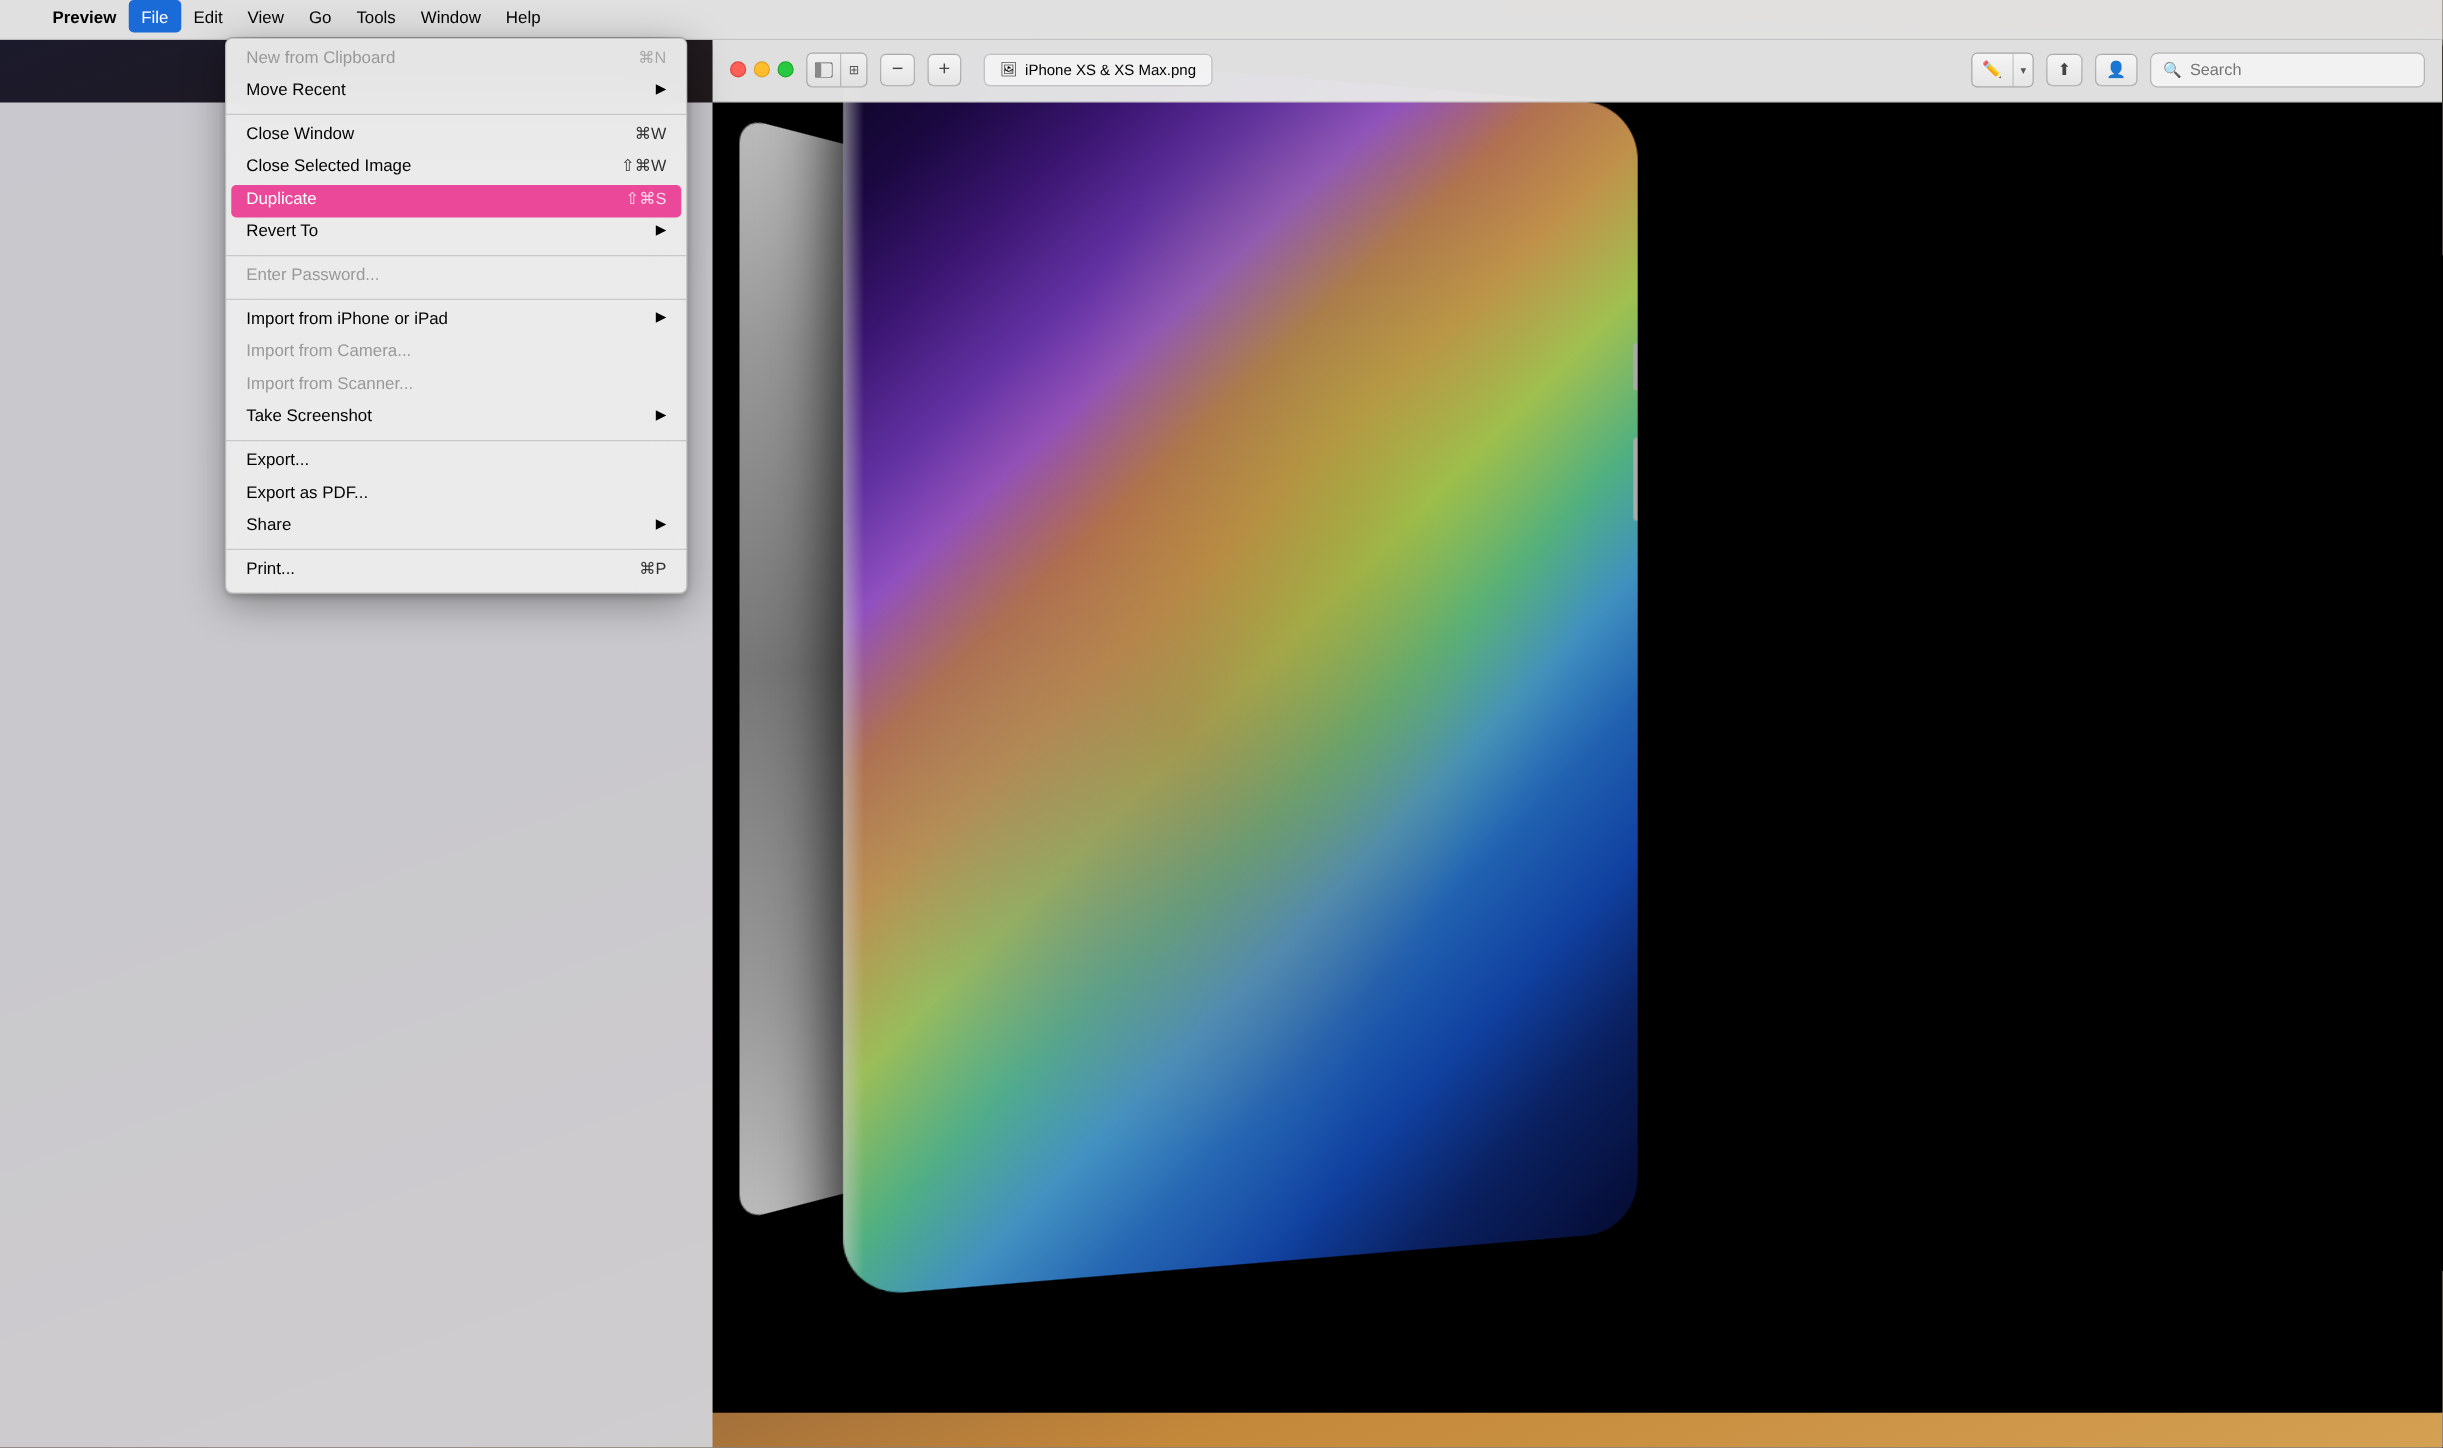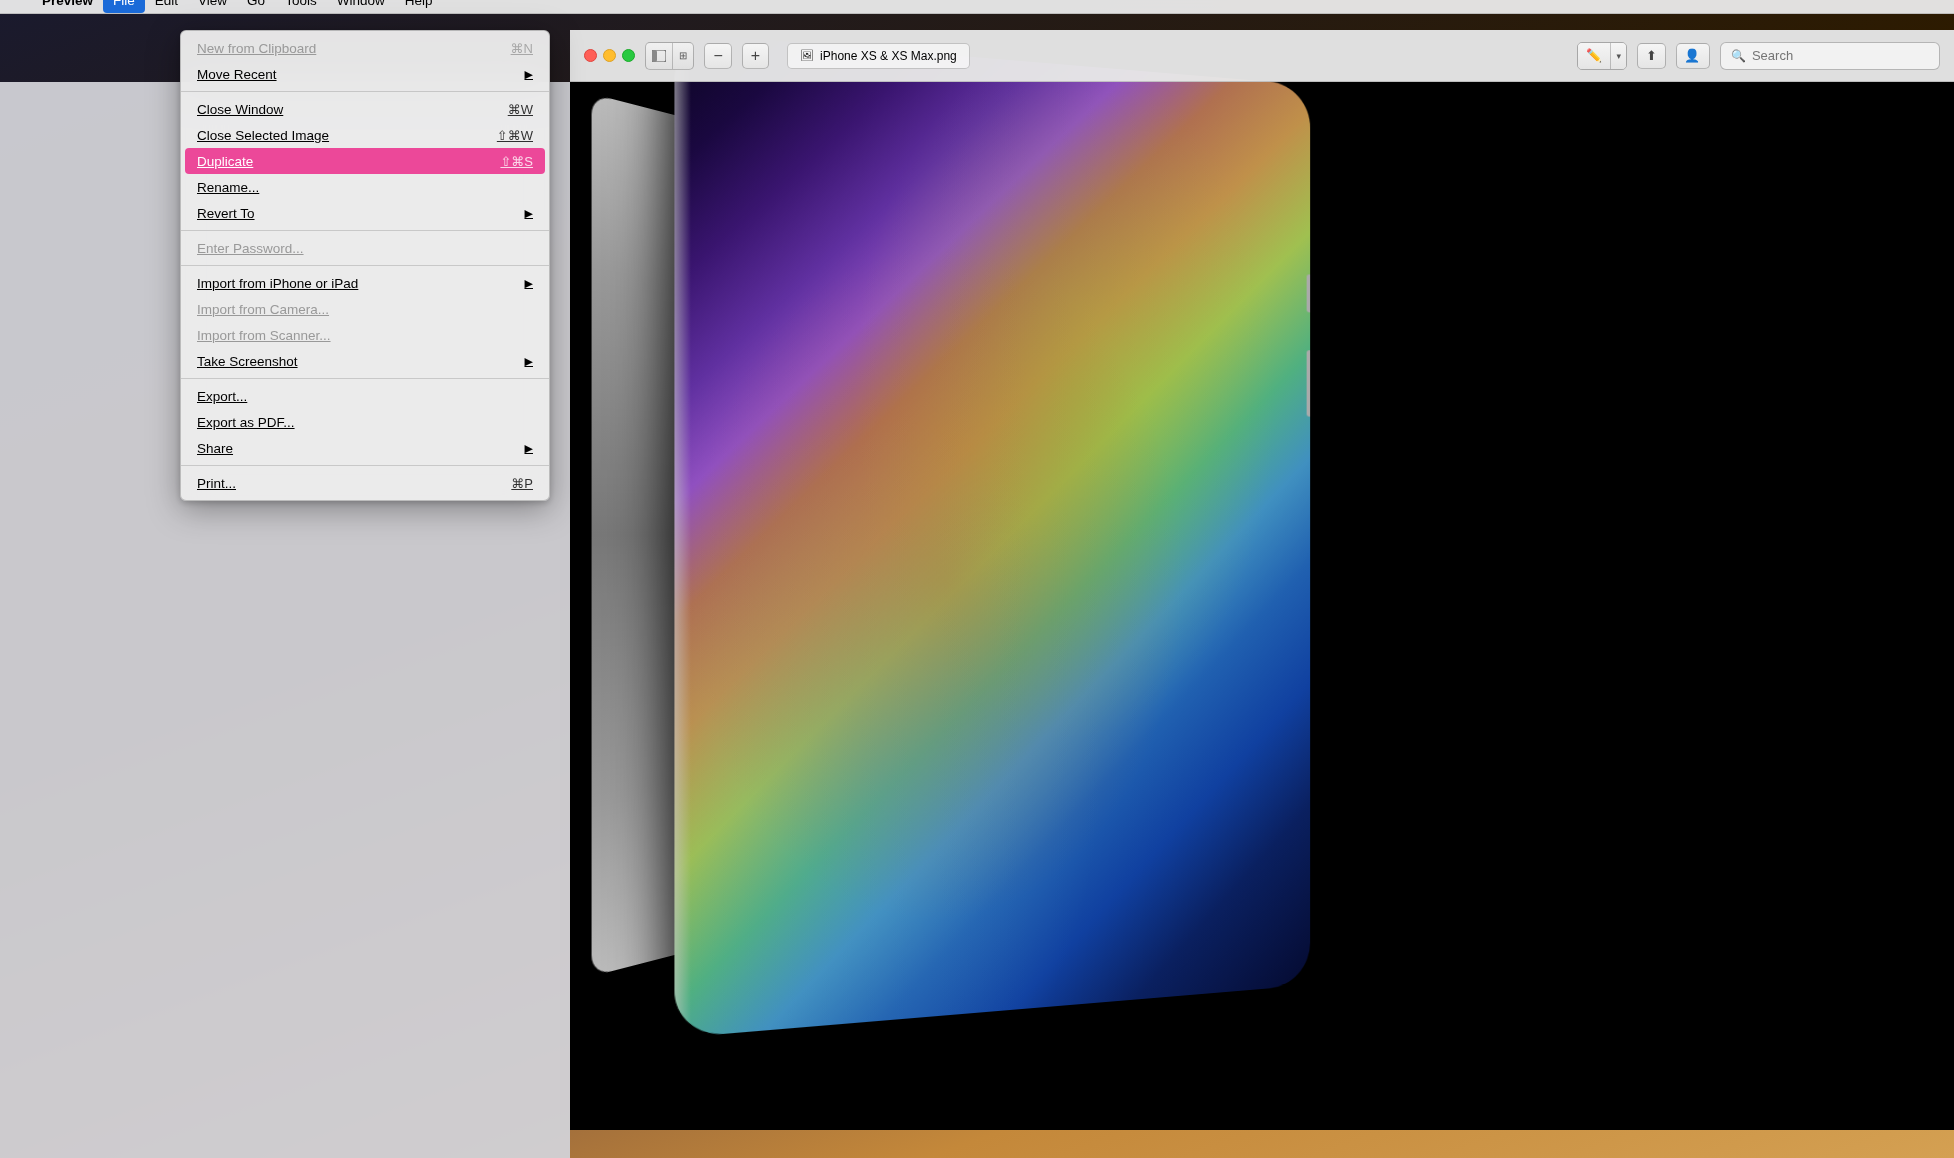--- a/index.html
+++ b/index.html
@@ -38,25 +38,25 @@
       top: 0; left: 0; right: 0; bottom: 0;
       background: #000;
     }
 
     
     .menu-bar {
       position: absolute;
       top: 0;
       left: 0;
       right: 0;
-      height: 14px;
+      height: 32px;
       background: rgba(235, 235, 235, 0.95);
       backdrop-filter: blur(10px);
       display: flex;
-      align-items: flex-end;
+      align-items: flex-start;
       padding: 0 8px;
       z-index: 100;
       border-bottom: 1px solid rgba(0,0,0,0.15);
     }
 
     .menu-bar-left {
       display: flex;
       align-items: center;
       gap: 0;
     }
@@ -183,27 +183,26 @@
       border: 1px solid rgba(0,0,0,0.2);
       border-radius: 6px;
       box-shadow: 0 8px 32px rgba(0,0,0,0.35), 0 2px 6px rgba(0,0,0,0.2);
       padding: 4px 0;
       z-index: 200;
       font-size: 13.5px;
     }
 
     .menu-item {
       display: flex;
-      align-items: center;
+      align-items: flex-start;
       padding: 3px 16px;
       height: 26px;
       cursor: default;
       color: #000;
       position: relative;
-      text-decoration: underline;
     }
 
     .menu-item.disabled {
       color: #999;
     }
 
     .menu-item.active, .menu-item.highlighted {
       background: #ec4899;
       color: white;
       border-radius: 4px;
@@ -406,23 +405,20 @@
     <span class="menu-item-label">Close Selected Image</span>
     <span class="shortcut">⇧⌘W</span>
   </div>
 
 
   <div class="menu-item highlighted">
     <span class="menu-item-label">Duplicate</span>
     <span class="shortcut">⇧⌘S</span>
   </div>
 
-  <div class="menu-item">
-    <span class="menu-item-label">Rename...</span>
-  </div>
 
 
   <div class="menu-item">
     <span class="menu-item-label">Revert To</span>
     <span class="arrow">▶</span>
   </div>
 
   <div class="menu-separator"></div>
 
   <div class="menu-item disabled">

